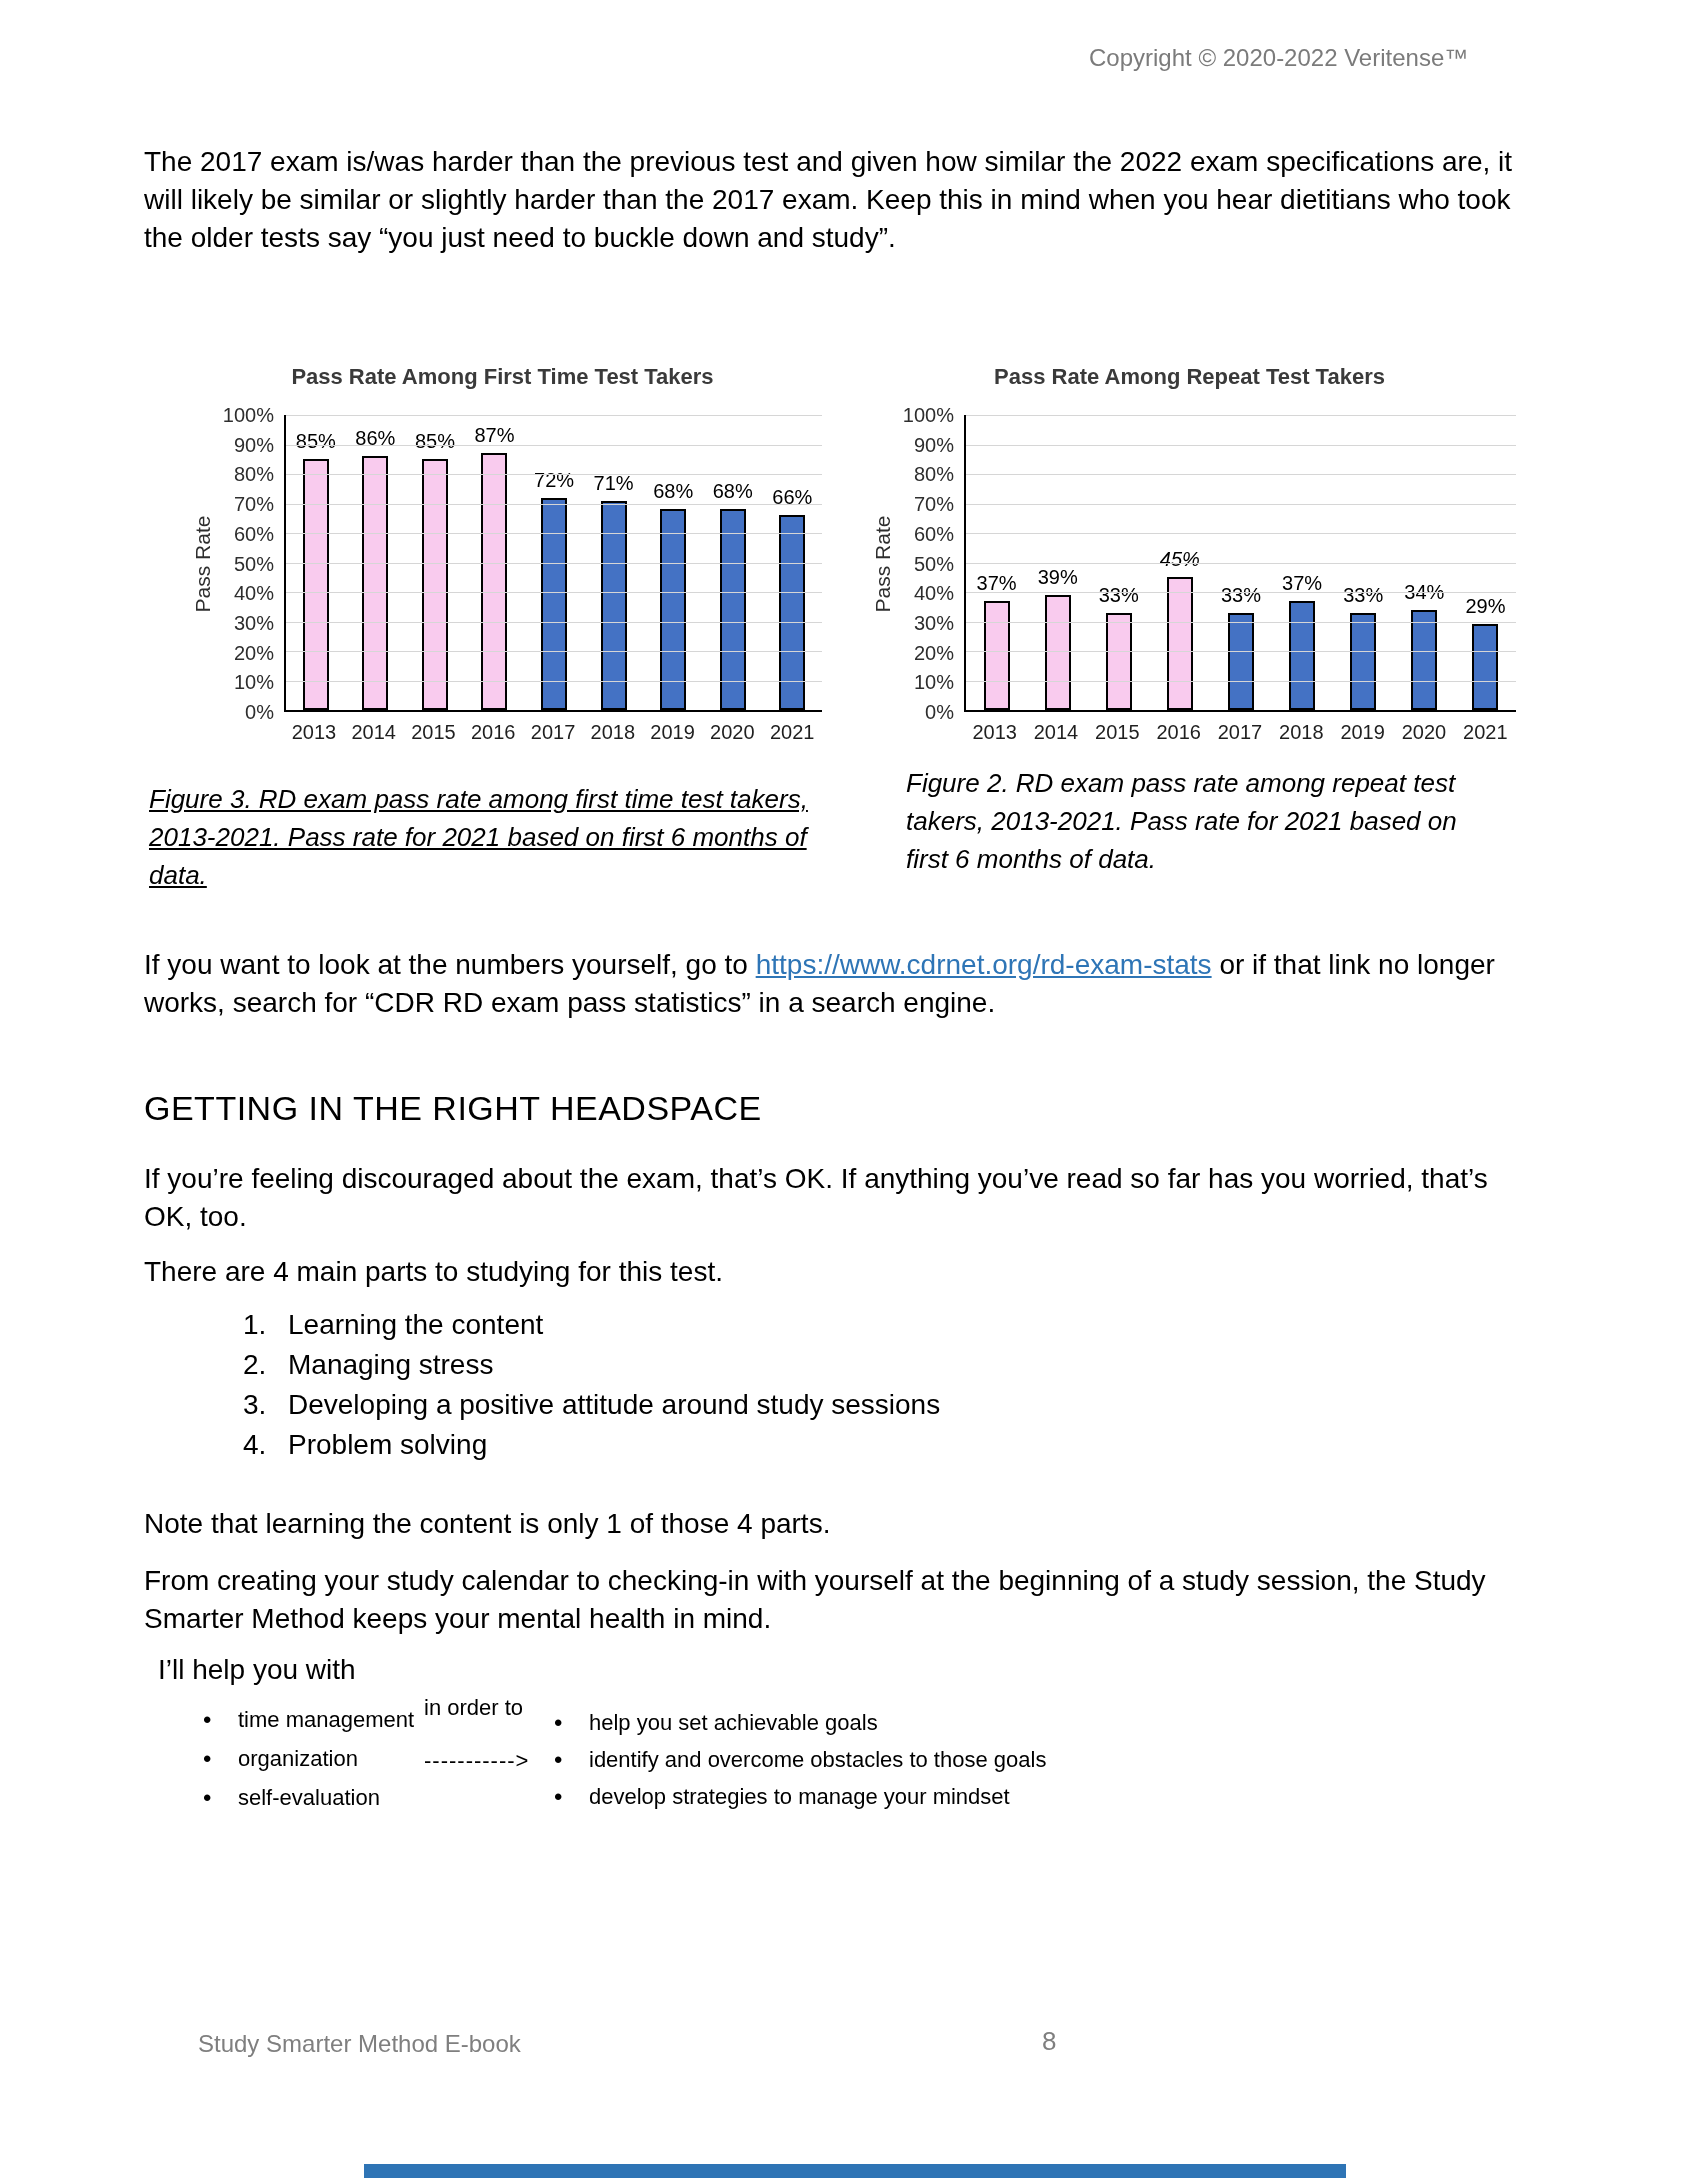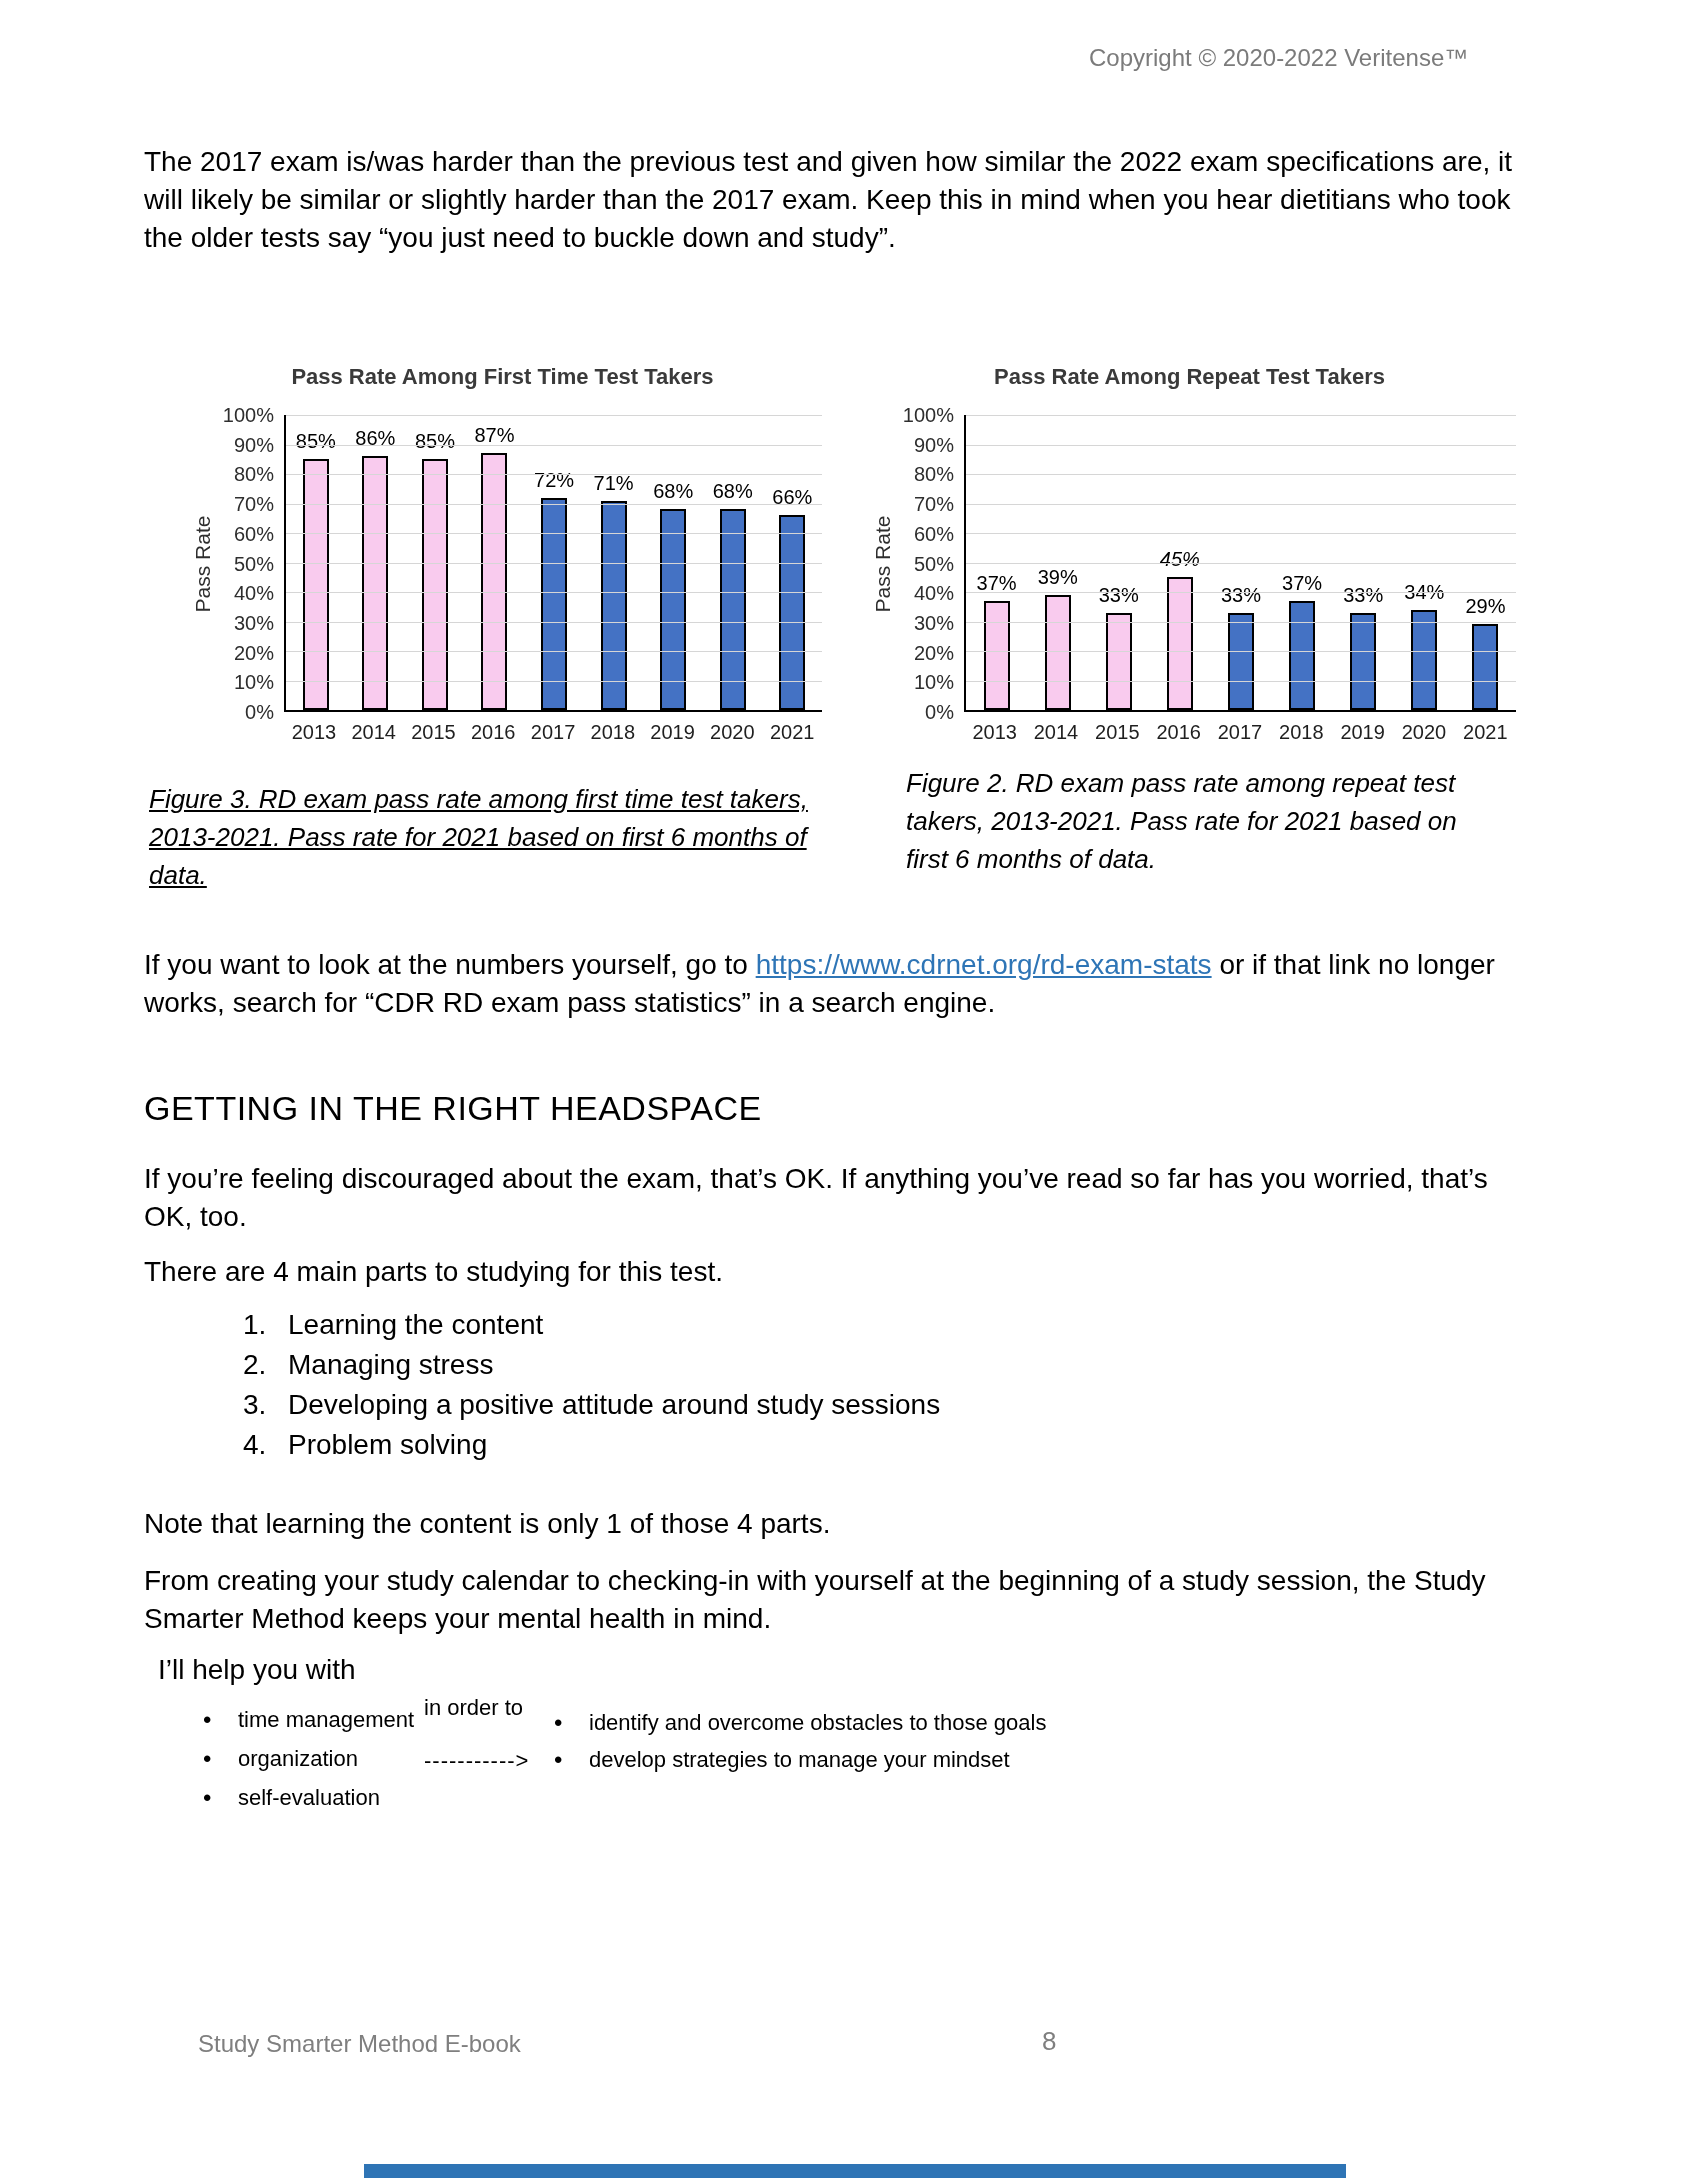--- a/index.html
+++ b/index.html
@@ -279,20 +279,21 @@
       <li><span class="li-txt">organization</span></li>
       <li><span class="li-txt">self-evaluation</span></li>
     </ul>
 
   <div class="connector">
     <div class="connector-text">in order to</div>
     <div class="connector-arrow">-----------&gt;</div>
   </div>
 
   <ul class="bullets right-bullets">
+      <li><span class="li-txt">help you set achievable goals</span></li>
       <li><span class="li-txt">identify and overcome obstacles to those goals</span></li>
       <li><span class="li-txt">develop strategies to manage your mindset</span></li>
     </ul>
 
   <div class="footer-left">Study Smarter Method E-book</div>
   <div class="page-number">8</div>
   <div class="bottom-bar" style="background: rgb(46, 116, 181);"></div>
 
 </div>
 

